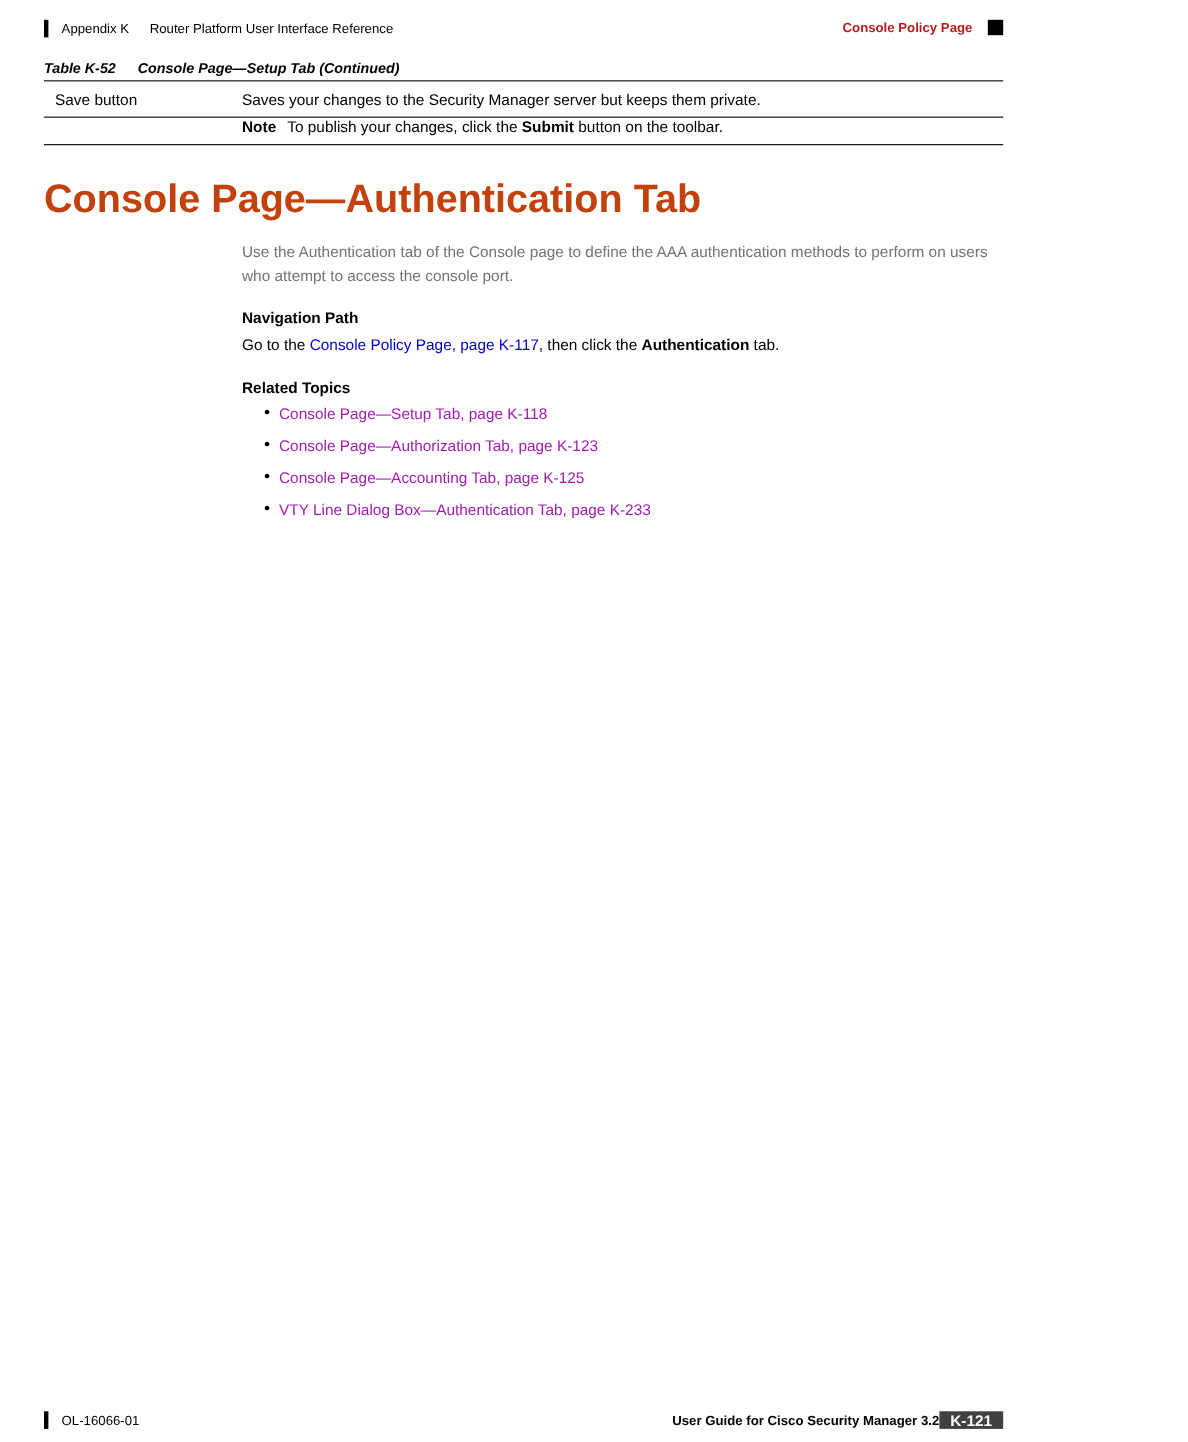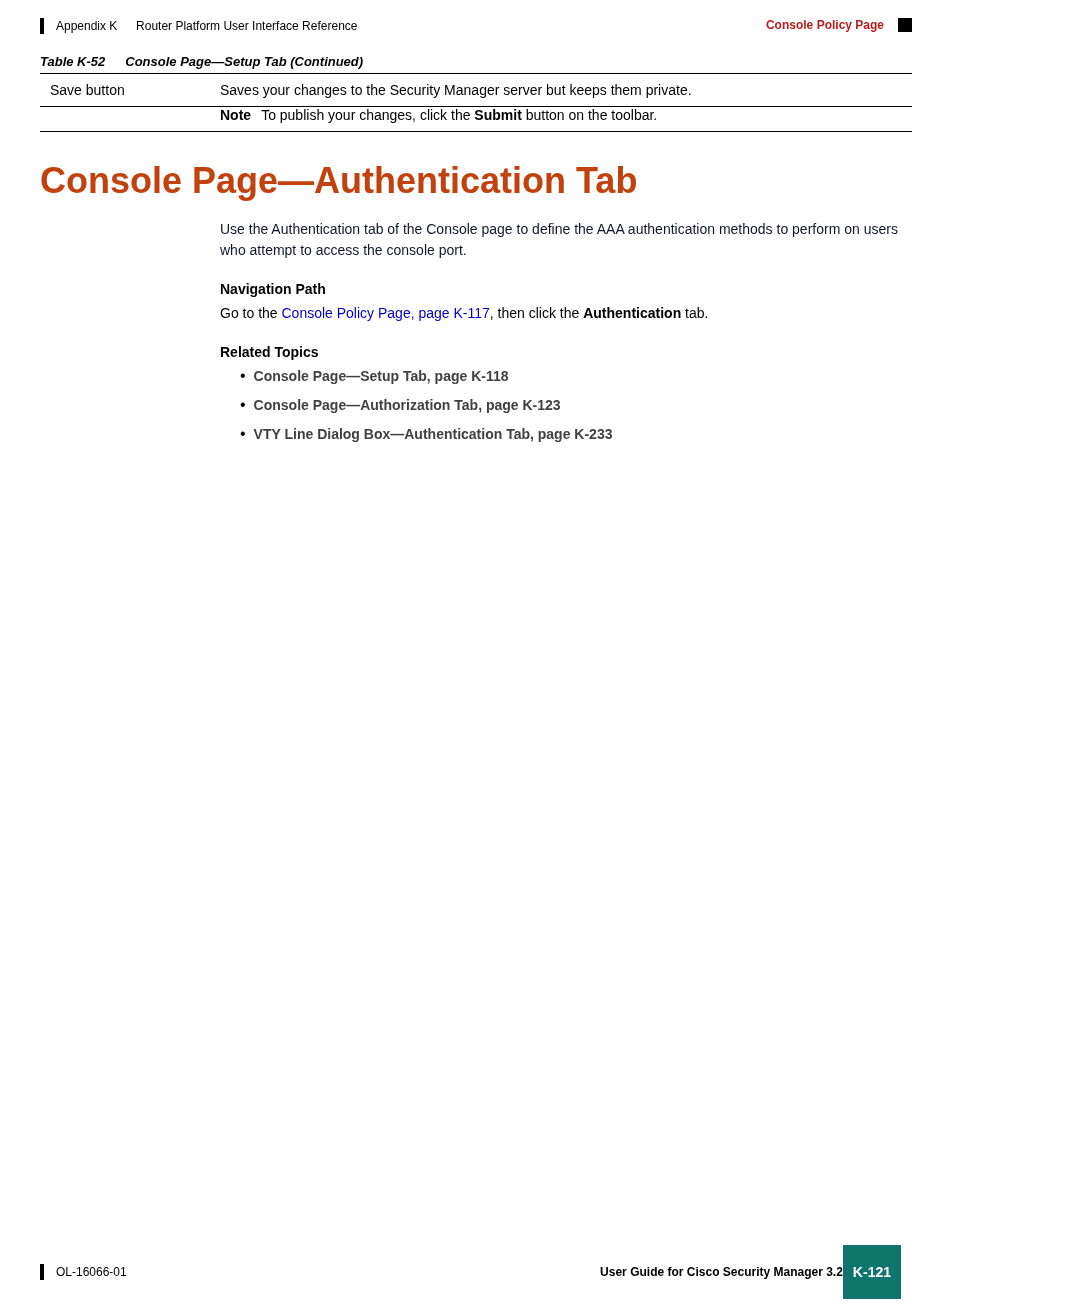--- a/index.html
+++ b/index.html
@@ -153,21 +153,21 @@
       color: #c2410c;
       margin-top: 28px;
       margin-bottom: 18px;
       line-height: 1.15;
       border-bottom: none;
     }
 
     
     .description {
       font-size: 14px;
-      color: #0f172a;
+      color: #737373;
       line-height: 1.5;
       margin-bottom: 20px;
       padding-left: 180px;
     }
 
     
     .sub-heading {
       font-weight: bold;
       font-size: 14px;
       color: #000;
@@ -208,31 +208,30 @@
 
     .bullet-list li::before {
       content: "•";
       color: #000;
       font-size: 16px;
       line-height: 1.3;
       flex-shrink: 0;
     }
 
     .bullet-list li a {
-      color: #404040;
+      color: #a21caf;
       text-decoration: none;
-      font-weight: bold;
     }
 
     
     .footer {
       position: absolute;
       bottom: 0;
       left: 0;
-      right: 11px;
+      right: 0;
       padding: 12px 40px;
       display: flex;
       justify-content: space-between;
       align-items: center;
     }
 
     .footer-left {
       font-size: 12px;
       color: #000;
       display: flex;
@@ -253,25 +252,25 @@
       align-items: center;
     }
 
     .footer-right .guide-text {
       font-size: 12px;
       font-weight: bold;
       color: #000;
     }
 
     .page-num-box {
-      background: #0f766e;
+      background: #404040;
       color: #fff;
       font-weight: bold;
       font-size: 14px;
-      padding: 19px 10px;
+      padding: 0 10px;
     }
 
     .table-top-divider {
       border-top: 2px solid #000;
     }
   </style>
 </head>
 <body>
 
 <div class="page-container">
@@ -331,20 +330,23 @@
     <div class="sub-heading">Related Topics</div>
 
     <ul class="bullet-list">
       <li>
         <a href="#" class="link">Console Page—Setup Tab, page K-118</a>
       </li>
       <li>
         <a href="#" class="link">Console Page—Authorization Tab, page K-123</a>
       </li>
       <li>
+        <a href="#" class="link">Console Page—Accounting Tab, page K-125</a>
+      </li>
+      <li>
         <a href="#" class="link">VTY Line Dialog Box—Authentication Tab, page K-233</a>
       </li>
     </ul>
 
   </div>
 
   <div class="footer">
     <div class="footer-left">
       <span class="bar"></span>
       <span>OL-16066-01</span>

